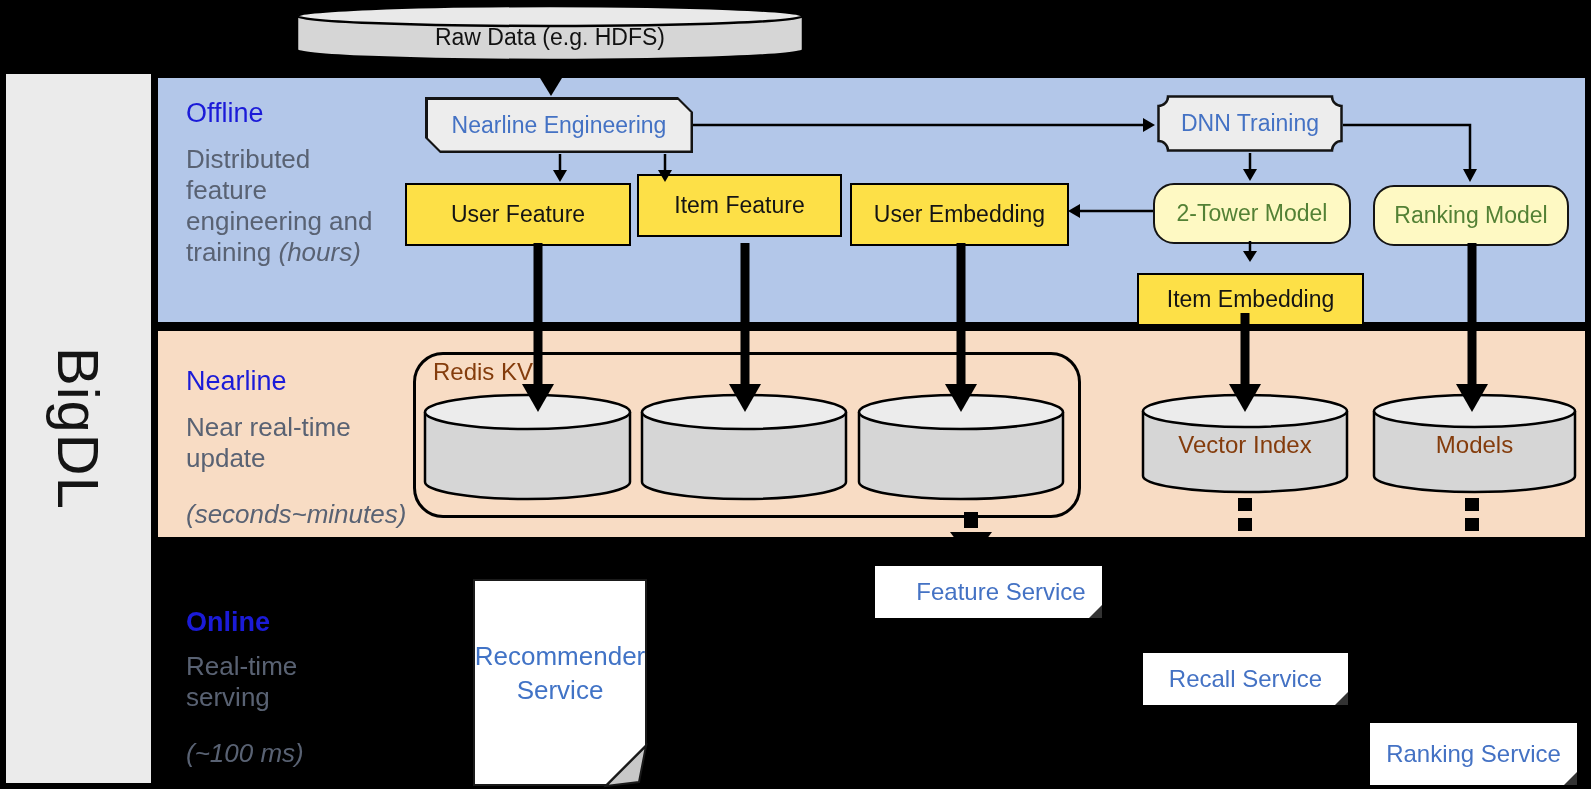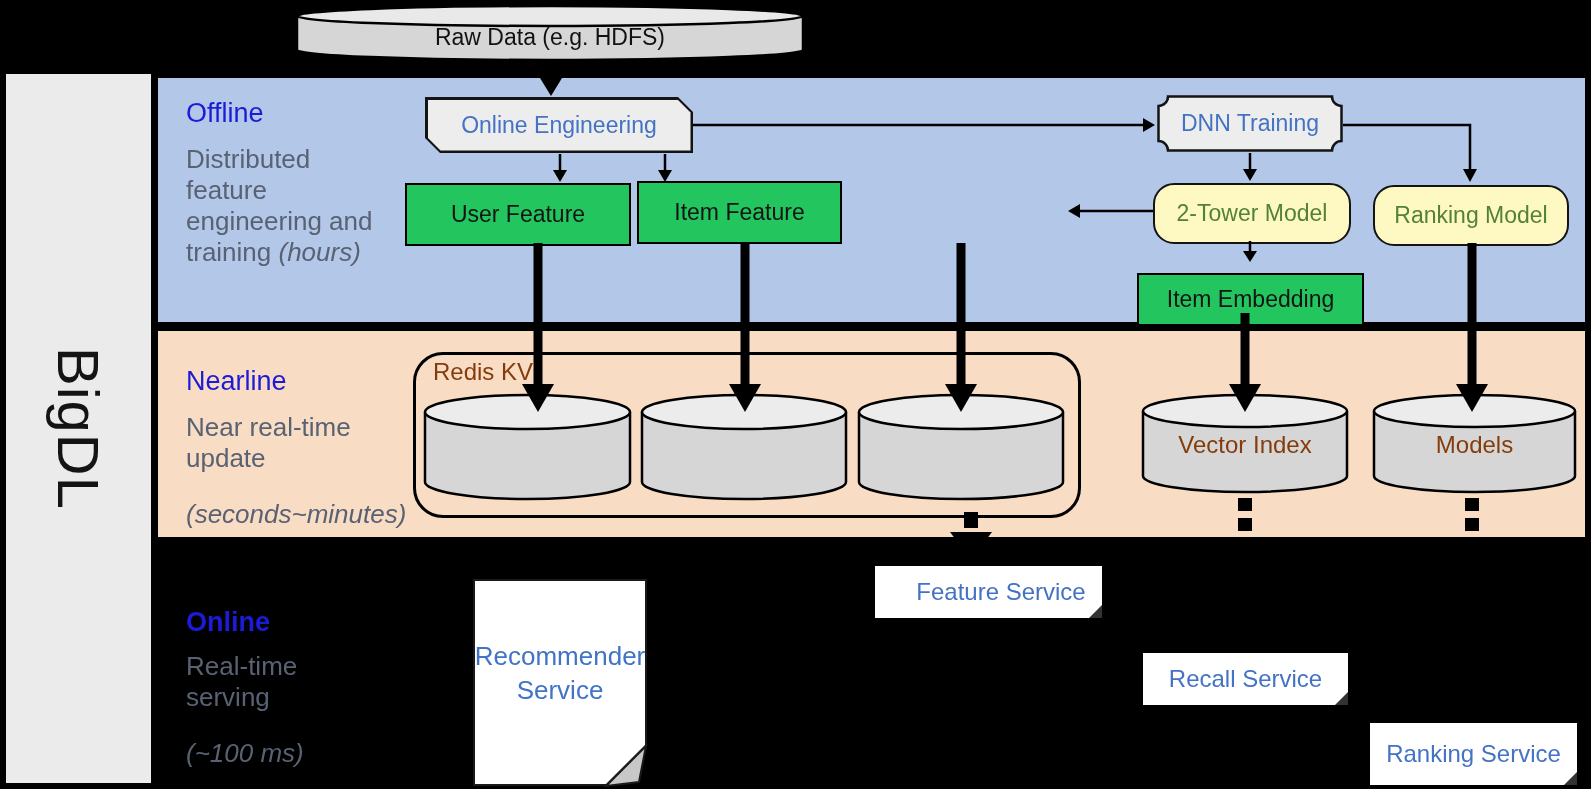--- a/index.html
+++ b/index.html
@@ -18,21 +18,21 @@
 
   
   .sec-title{position:absolute;font-size:27px;color:#1b1bd8;}
   .sec-title.bold{font-weight:bold;}
   .sec-desc{position:absolute;font-size:26px;line-height:31px;color:#596273;}
   .sec-desc .it{font-style:italic;margin-top:25px;}
 
   
   .node{position:absolute;display:flex;align-items:center;justify-content:center;
         font-size:23px;white-space:nowrap;}
-  .box-gray{background:#22c55e;border:2.5px solid #000;color:#141414;}
+  .box-gray{background:#fde047;border:2.5px solid #000;color:#141414;}
   .box-round{background:#fef9c3;border:2.5px solid #141414;border-radius:21px;color:#538135;text-align:center;}
 
   
   .snip .shape-border{position:absolute;inset:0;background:#141414;
       clip-path:polygon(0 0,calc(100% - 15px) 0,100% 15px,100% 100%,15px 100%,0 calc(100% - 15px));}
   .snip .shape-fill{position:absolute;inset:2.5px;background:#ededed;
       clip-path:polygon(0 0,calc(100% - 13px) 0,100% 13px,100% 100%,13px 100%,0 calc(100% - 13px));}
   .node .lbl{position:absolute;inset:0;display:flex;align-items:center;justify-content:center;}
   .txt-blue{color:#4472c4;}
 
@@ -89,35 +89,38 @@
   <div class="sec-desc" style="left:186px;top:144px;">
     <div>Distributed</div>
     <div>feature</div>
     <div>engineering and</div>
     <div><span>training </span><span class="it">(hours)</span></div>
   </div>
 
   <div class="node snip" style="left:425px;top:97px;width:268px;height:56px;">
     <div class="shape-border"></div>
     <div class="shape-fill"></div>
-    <div class="lbl txt-blue">Online Engineering</div>
+    <div class="lbl txt-blue">Nearline Engineering</div>
   </div>
 
   <div class="node" style="left:1157px;top:95px;width:186px;height:57px;">
     <svg width="186" height="57" viewBox="0 0 186 57" style="position:absolute;left:0;top:0;">
       <path d="M11,1.5 A9.5,9.5 0 0 1 1.5,11 L1.5,46 A9.5,9.5 0 0 1 11,55.5 L175,55.5 A9.5,9.5 0 0 1 184.5,46 L184.5,11 A9.5,9.5 0 0 1 175,1.5 Z" fill="#ededed" stroke="#141414" stroke-width="2.5"></path>
     </svg>
     <div class="lbl txt-blue">DNN Training</div>
   </div>
 
   <div class="node box-gray" style="left:405px;top:183px;width:222px;height:59px;">
     <span>User Feature</span>
   </div>
-  <div class="node box-gray" style="left:637px;top:181px;width:201px;height:59px;text-align:right;">
+  <div class="node box-gray" style="left:637px;top:174px;width:201px;height:59px;text-align:right;">
     <span>Item Feature</span>
+  </div>
+  <div class="node box-gray" style="left:850px;top:183px;width:215px;height:59px;">
+    <span>User Embedding</span>
   </div>
   <div class="node box-round" style="left:1153px;top:183px;width:194px;height:57px;">
     <span>2-Tower Model</span>
   </div>
   <div class="node box-round" style="left:1373px;top:185px;width:192px;height:57px;">
     <span>Ranking Model</span>
   </div>
   <div class="node box-gray" style="left:1137px;top:263px;width:223px;height:49px;margin-top:10px;">
     <span>Item Embedding</span>
   </div>

